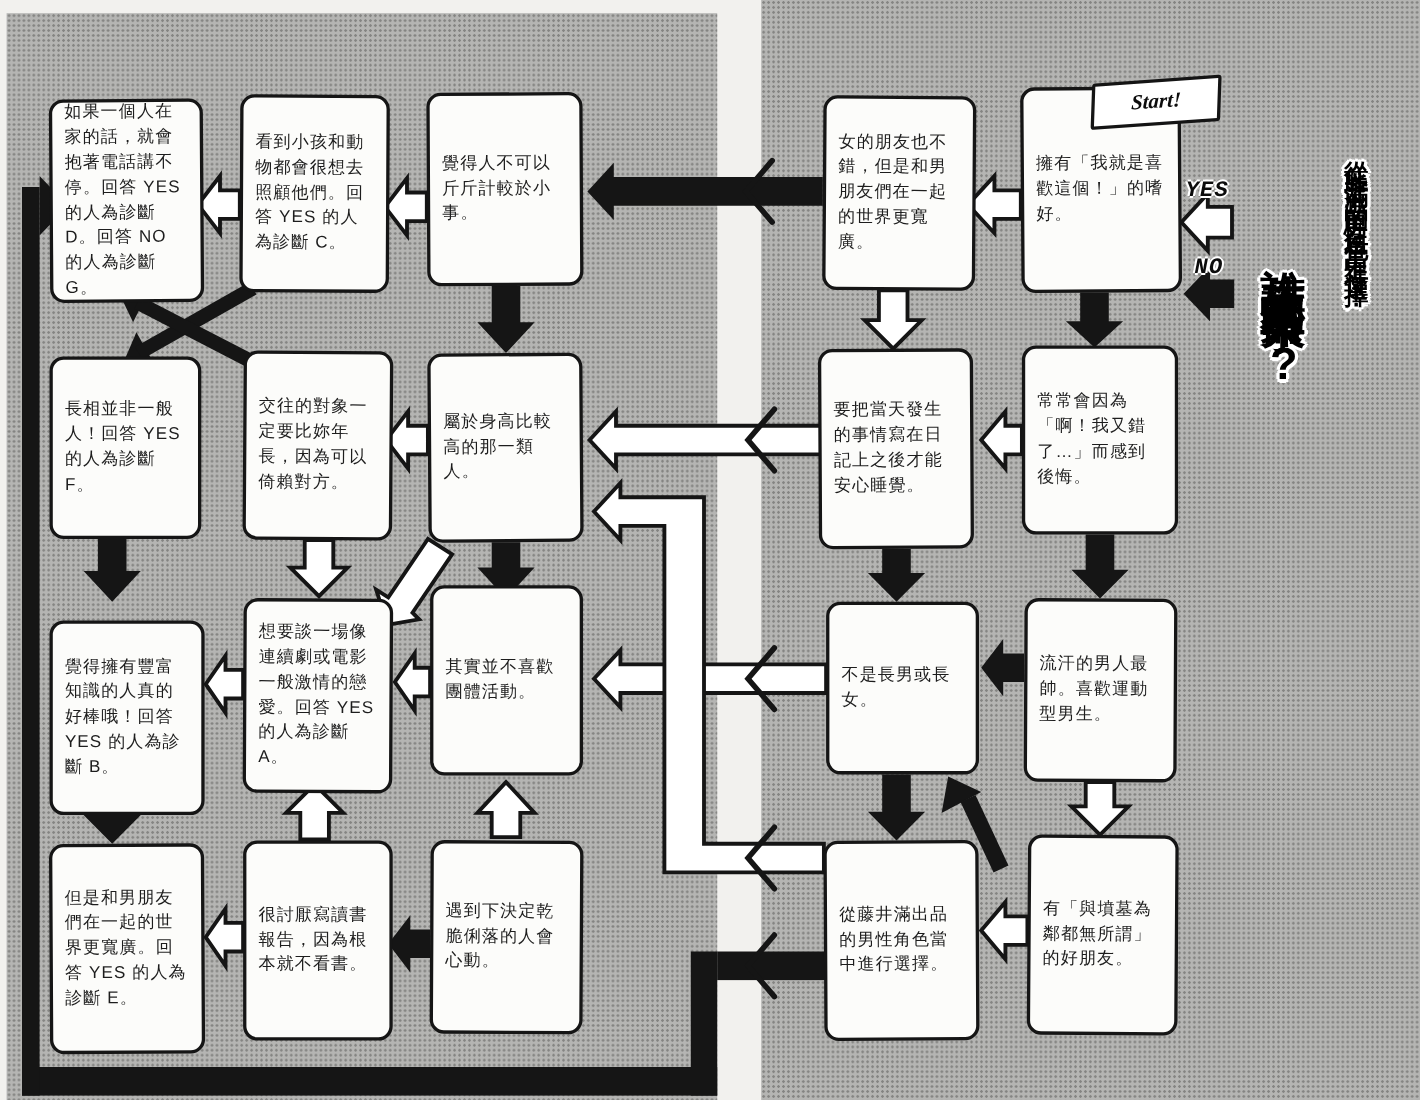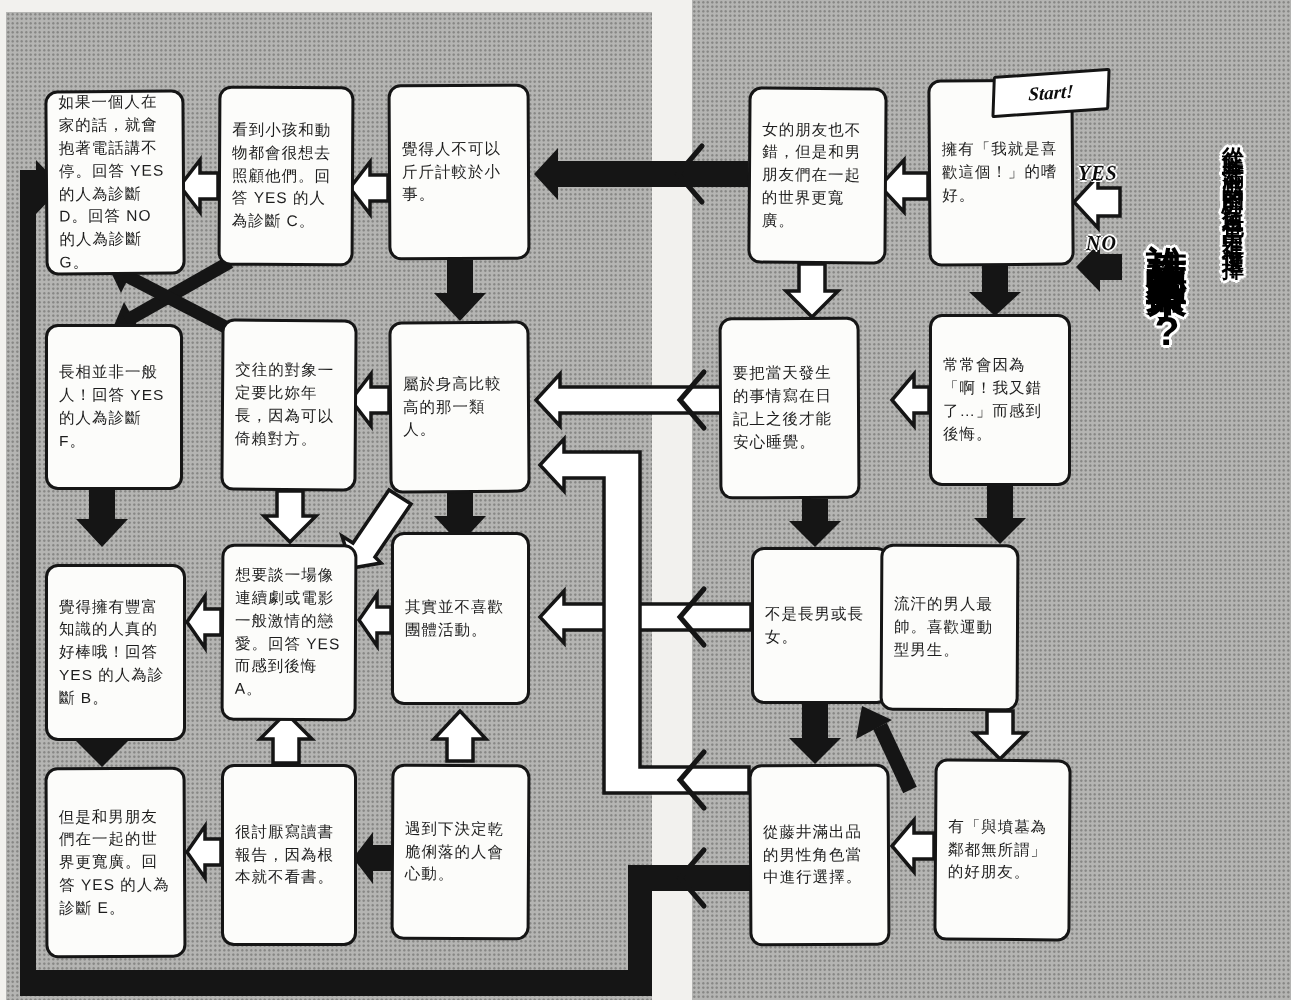--- a/index.html
+++ b/index.html
@@ -45,21 +45,21 @@
     background:#fff;border:3px solid #141414;border-radius:3px;
     transform:rotate(-4deg) skewX(-6deg);
     display:flex;align-items:center;justify-content:center;
   }
   .serif-label{
     font-family:"Liberation Serif",serif;font-style:italic;font-weight:700;
     color:#0c0c0c;
     text-shadow:-2px 0 #fff,2px 0 #fff,0 -2px #fff,0 2px #fff;
   }
   .ribbon .serif-label{font-size:19px;text-shadow:none;}
-  .legend-label{position:absolute;z-index:2;font-size:20px;letter-spacing:1px;}
+  .legend-label{position:absolute;z-index:2;font-size:20px;letter-spacing:1px;font-family:Liberation Mono, monospace;}
   #yes-label{left:1078px;top:162px;}
   #no-label{left:1086px;top:232px;text-align:center;}
 </style>
 </head>
 <body>
 
 <div class="page" id="page-left"></div>
 <div class="page" id="page-right"></div>
 
 <svg id="arrow-layer" viewBox="0 0 1291 1000">
@@ -169,51 +169,51 @@
 <div class="box" style="left:221px;top:319px;width:136px;height:172px;transform:rotate(.4deg)">
     <span>交往的對象一定要比妳年長，因為可以倚賴對方。</span>
   </div>
 <div class="box" style="left:389px;top:321px;width:141px;height:172px;transform:rotate(-.4deg)">
     <span>屬於身高比較高的那一類人。</span>
   </div>
 <div class="box" style="left:45px;top:564px;width:141px;height:177px">
     <span>覺得擁有豐富知識的人真的好棒哦！回答 YES 的人為診斷 B。</span>
   </div>
 <div class="box" style="left:221px;top:544px;width:136px;height:177px;transform:rotate(.3deg)">
-    <span>想要談一場像連續劇或電影一般激情的戀愛。回答 YES 而感到後悔 A。</span>
+    <span>想要談一場像連續劇或電影一般激情的戀愛。回答 YES 的人為診斷 A。</span>
   </div>
 <div class="box" style="left:391px;top:532px;width:139px;height:173px">
     <span>其實並不喜歡團體活動。</span>
   </div>
 <div class="box" style="left:45px;top:767px;width:141px;height:191px;transform:rotate(-.3deg)">
     <span>但是和男朋友們在一起的世界更寬廣。回答 YES 的人為診斷 E。</span>
   </div>
 <div class="box" style="left:221px;top:764px;width:136px;height:182px">
     <span>很討厭寫讀書報告，因為根本就不看書。</span>
   </div>
 <div class="box" style="left:391px;top:764px;width:139px;height:176px;transform:rotate(.3deg)">
     <span>遇到下決定乾脆俐落的人會心動。</span>
   </div>
 
 <div class="box" style="left:748px;top:87px;width:139px;height:177px;transform:rotate(.4deg)">
     <span>女的朋友也不錯，但是和男朋友們在一起的世界更寬廣。</span>
   </div>
 <div class="box" style="left:928px;top:79px;width:146px;height:187px;transform:rotate(-.4deg)">
     <span>擁有「我就是喜歡這個！」的嗜好。</span>
   </div>
-<div class="box" style="left:719px;top:317px;width:141px;height:182px;transform:rotate(-.3deg)">
+<div class="box" style="left:744px;top:317px;width:141px;height:182px;transform:rotate(-.3deg)">
     <span>要把當天發生的事情寫在日記上之後才能安心睡覺。</span>
   </div>
 <div class="box" style="left:929px;top:314px;width:142px;height:172px">
     <span>常常會因為「啊！我又錯了…」而感到後悔。</span>
   </div>
 <div class="box" style="left:751px;top:547px;width:139px;height:157px">
     <span>不是長男或長女。</span>
   </div>
-<div class="box" style="left:880px;top:544px;width:139px;height:167px;transform:rotate(.3deg)">
+<div class="box" style="left:931px;top:544px;width:139px;height:167px;transform:rotate(.3deg)">
     <span>流汗的男人最帥。喜歡運動型男生。</span>
   </div>
 <div class="box" style="left:749px;top:764px;width:141px;height:182px;transform:rotate(-.3deg)">
     <span>從藤井滿出品的男性角色當中進行選擇。</span>
   </div>
 <div class="box" style="left:934px;top:759px;width:137px;height:182px;transform:rotate(.4deg)">
     <span>有「與墳墓為鄰都無所謂」的好朋友。</span>
   </div>
 
 <div class="ribbon">

